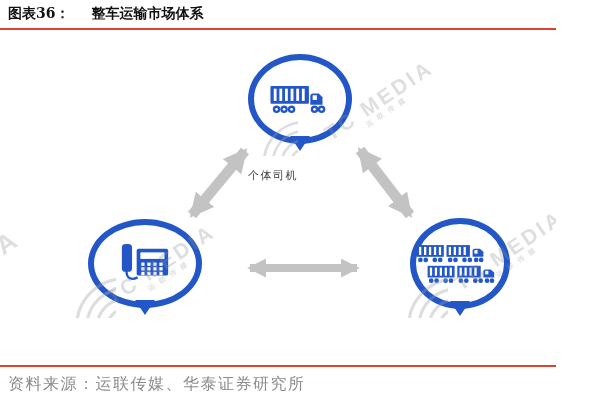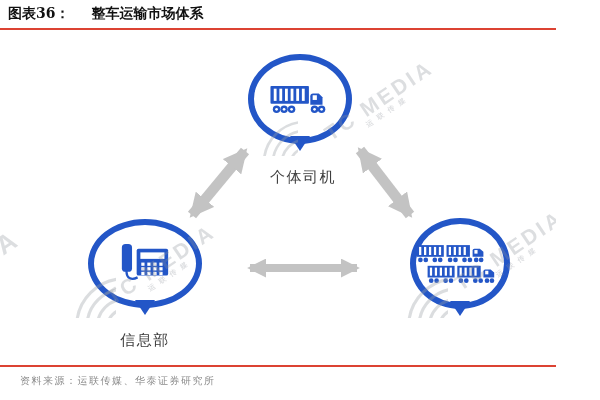--- a/index.html
+++ b/index.html
@@ -17,39 +17,39 @@
   
   .fig-title{
     position:absolute;left:8px;top:5px;font-family:"DejaVu Serif","Liberation Serif",serif;
     font-weight:bold;font-size:14px;color:#111;white-space:nowrap;
   }
   .fig-title .prefix{margin-right:22px;}
   .rule{position:absolute;left:0;width:600px;height:2px;background:var(--rule-red);}
   .rule-top{top:28px;}
   .rule-bottom{top:365px;}
   .fig-source{
-    position:absolute;left:20px;top:374px;font-family:"DejaVu Serif","Liberation Serif",serif;
-    font-size:10px;color:var(--source-gray);letter-spacing:1.5px;white-space:nowrap;
+    position:absolute;left:8px;top:374px;font-family:"DejaVu Serif","Liberation Serif",serif;
+    font-size:16px;color:var(--source-gray);letter-spacing:1.5px;white-space:nowrap;
   }
   
   .bubble{
     position:absolute;box-sizing:border-box;background:#fff;border:6px solid var(--node-blue);
     border-radius:50%;display:flex;align-items:center;justify-content:center;z-index:2;
   }
   .bubble .tail{
     position:absolute;left:50%;bottom:-13px;transform:translateX(-50%);
     width:0;height:0;border-left:10px solid transparent;border-right:10px solid transparent;
     border-top:15px solid var(--node-blue);
   }
   .bubble .icon{color:var(--node-blue);line-height:0;}
   #node-driver{left:248px;top:54px;width:104px;height:90px;}
   #node-info  {left:88px; top:219px;width:114px;height:89px;}
   #node-fleet {left:410px;top:218px;width:100px;height:91px;}
   .node-label{
-    position:absolute;z-index:5;text-align:center;font-size:15px;color:#3d3d3d;
+    position:absolute;z-index:5;text-align:left;font-size:11px;color:#3d3d3d;
     letter-spacing:1.5px;white-space:nowrap;
   }
   #label-driver{left:248px;top:168px;width:110px;}
   #label-info  {left:88px; top:331px;width:114px;}
   #label-fleet {left:410px;top:331px;width:100px;}
   
   #arrows{position:absolute;left:0;top:0;z-index:4;pointer-events:none;}
   #arrows line{stroke:var(--arrow-gray);}
   #arrows .head{fill:var(--arrow-gray);}
   
@@ -162,21 +162,20 @@
             <rect x="42.5" y="27" width="3.5" height="3.5"></rect>
           <rect x="23" y="32" width="3.5" height="3.5"></rect>
             <rect x="29.5" y="32" width="3.5" height="3.5"></rect>
           <rect x="36" y="32" width="3.5" height="3.5"></rect>
             <rect x="42.5" y="32" width="3.5" height="3.5"></rect>
         </g>
       </svg>
     </span>
     <span class="tail"></span>
   </div>
-  <div class="node-label" id="label-info">信息部</div>
 
   <div class="bubble" id="node-fleet">
     <span class="icon">
       <svg width="90" height="42" viewBox="0 0 100 46" fill="currentColor">
         <defs>
           <g id="rt">
             <rect x="0" y="0" width="30" height="13"></rect>
             <g fill="#fff">
               <rect x="2.5" y="2" width="2.5" height="9"></rect>
                 <rect x="8" y="2" width="2.5" height="9"></rect>

